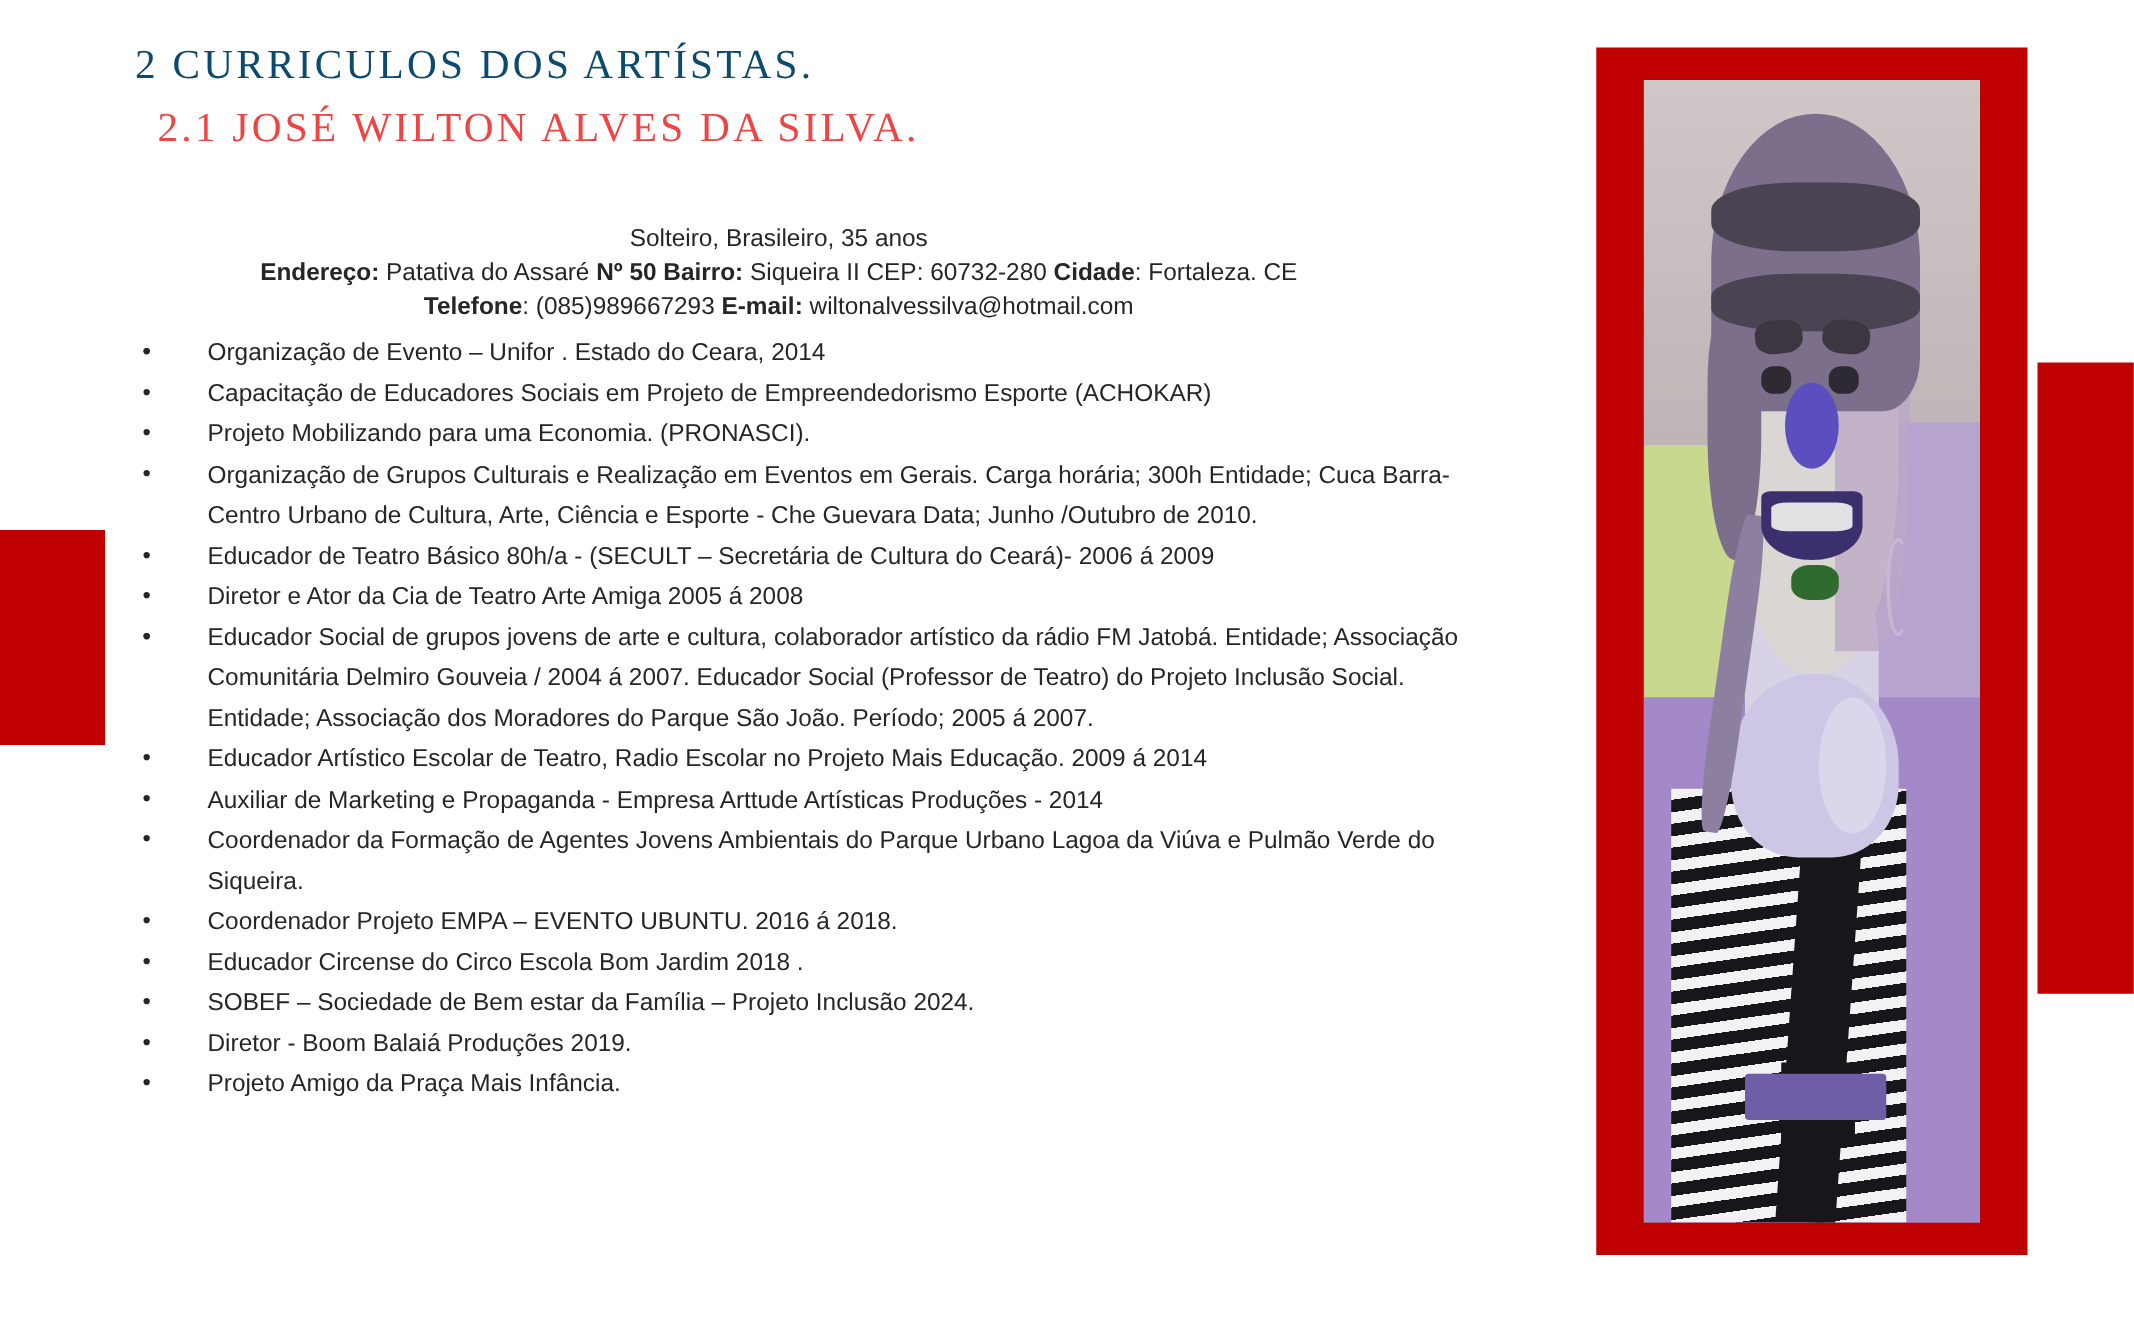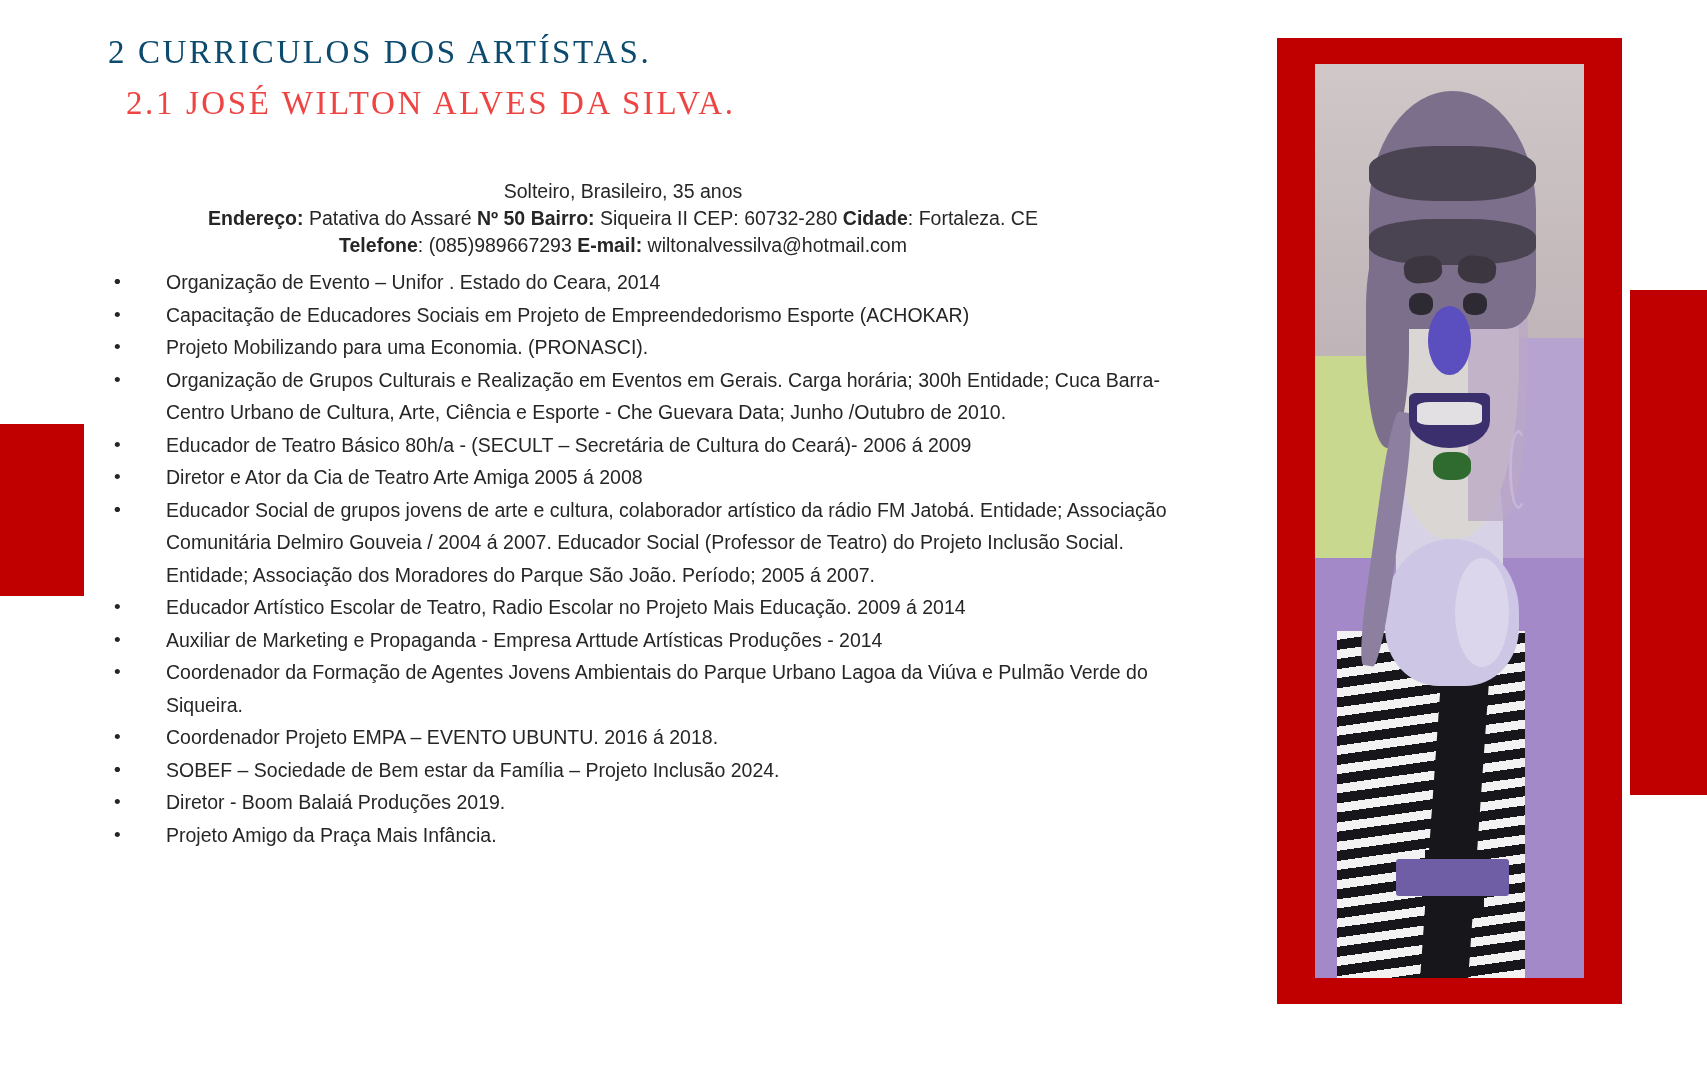--- a/index.html
+++ b/index.html
@@ -226,20 +226,21 @@
   <div class="item">
     <span class="bullet">•</span>
     <span>Coordenador da Formação de Agentes Jovens Ambientais do Parque Urbano Lagoa da Viúva e Pulmão Verde do Siqueira.</span>
   </div>
   <div class="item">
     <span class="bullet">•</span>
     <span>Coordenador Projeto EMPA – EVENTO UBUNTU. 2016 á 2018.</span>
   </div>
   <div class="item">
     <span class="bullet">•</span>
+    <span>Educador Circense do Circo Escola Bom Jardim 2018 .</span>
   </div>
   <div class="item">
     <span class="bullet">•</span>
     <span>SOBEF – Sociedade de Bem estar da Família – Projeto Inclusão 2024.</span>
   </div>
   <div class="item">
     <span class="bullet">•</span>
     <span>Diretor - Boom Balaiá Produções  2019.</span>
   </div>
   <div class="item">

